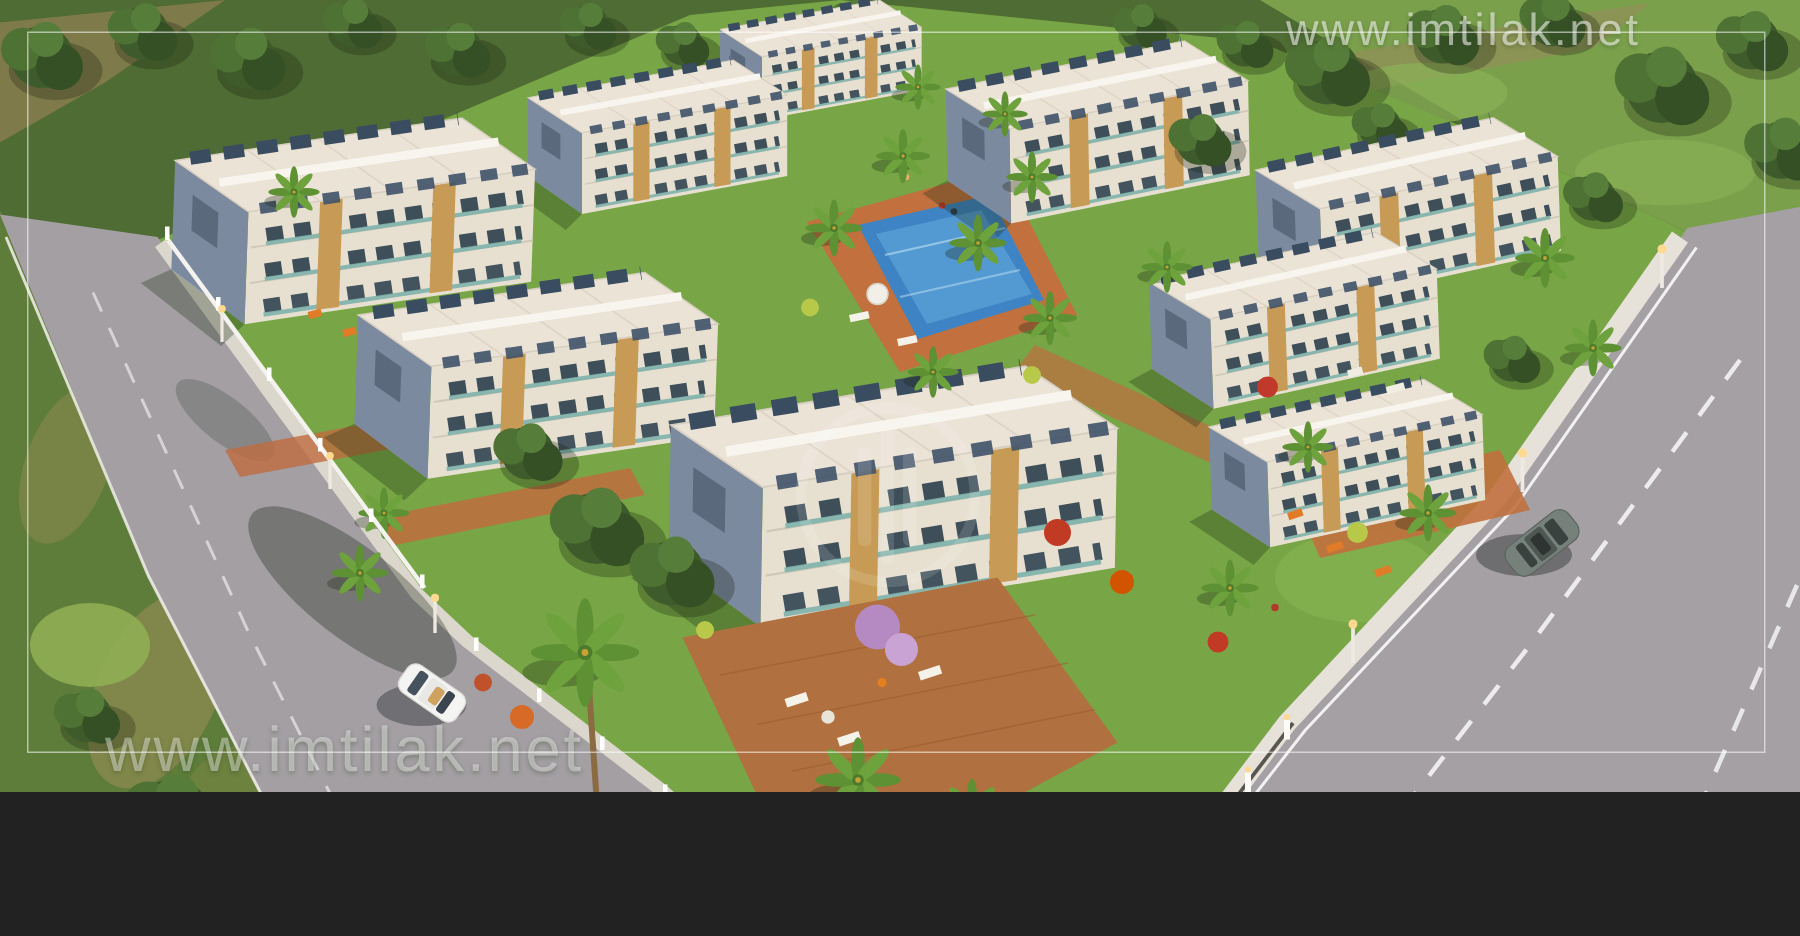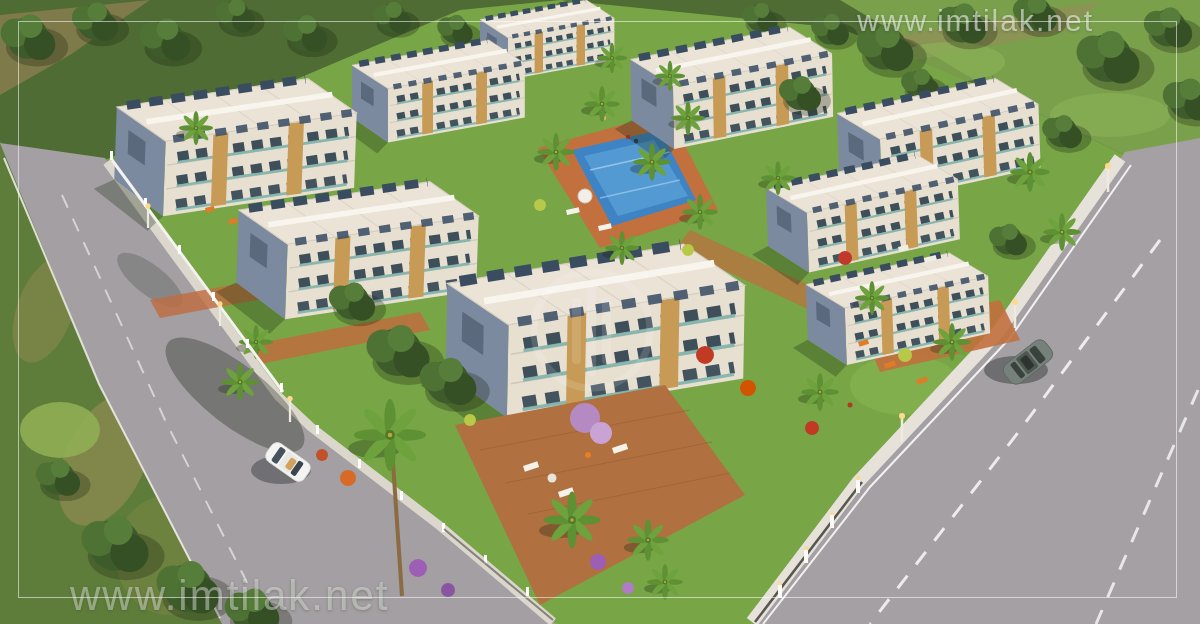--- a/index.html
+++ b/index.html
@@ -1,16 +1,16 @@
 <!DOCTYPE html>
 <html><head>
 <meta charset="utf-8">
 <style>
   html,body{margin:0;padding:0;background:#222;}
-  .stage{position:relative;width:1200px;height:624px;overflow:hidden;background:#0c4a6e;
+  .stage{position:relative;width:1200px;height:528px;overflow:hidden;background:#0c4a6e;
          font-family:"Liberation Sans",sans-serif;}
   .stage svg{position:absolute;left:0;top:0;}
   .wm{position:absolute;color:rgba(255,255,255,.55);letter-spacing:2px;
       text-shadow:0 1px 3px rgba(50,70,35,.35);white-space:nowrap;user-select:none;}
   .wm-tr{top:4px;right:106px;font-size:30px;}
   .wm-bl{left:70px;bottom:4px;font-size:42px;color:rgba(255,255,255,.40);}
   .frame{position:absolute;left:18px;top:21px;right:23px;bottom:26px;
          border:1.5px solid rgba(255,255,255,.55);pointer-events:none;}
 </style>
 </head>

